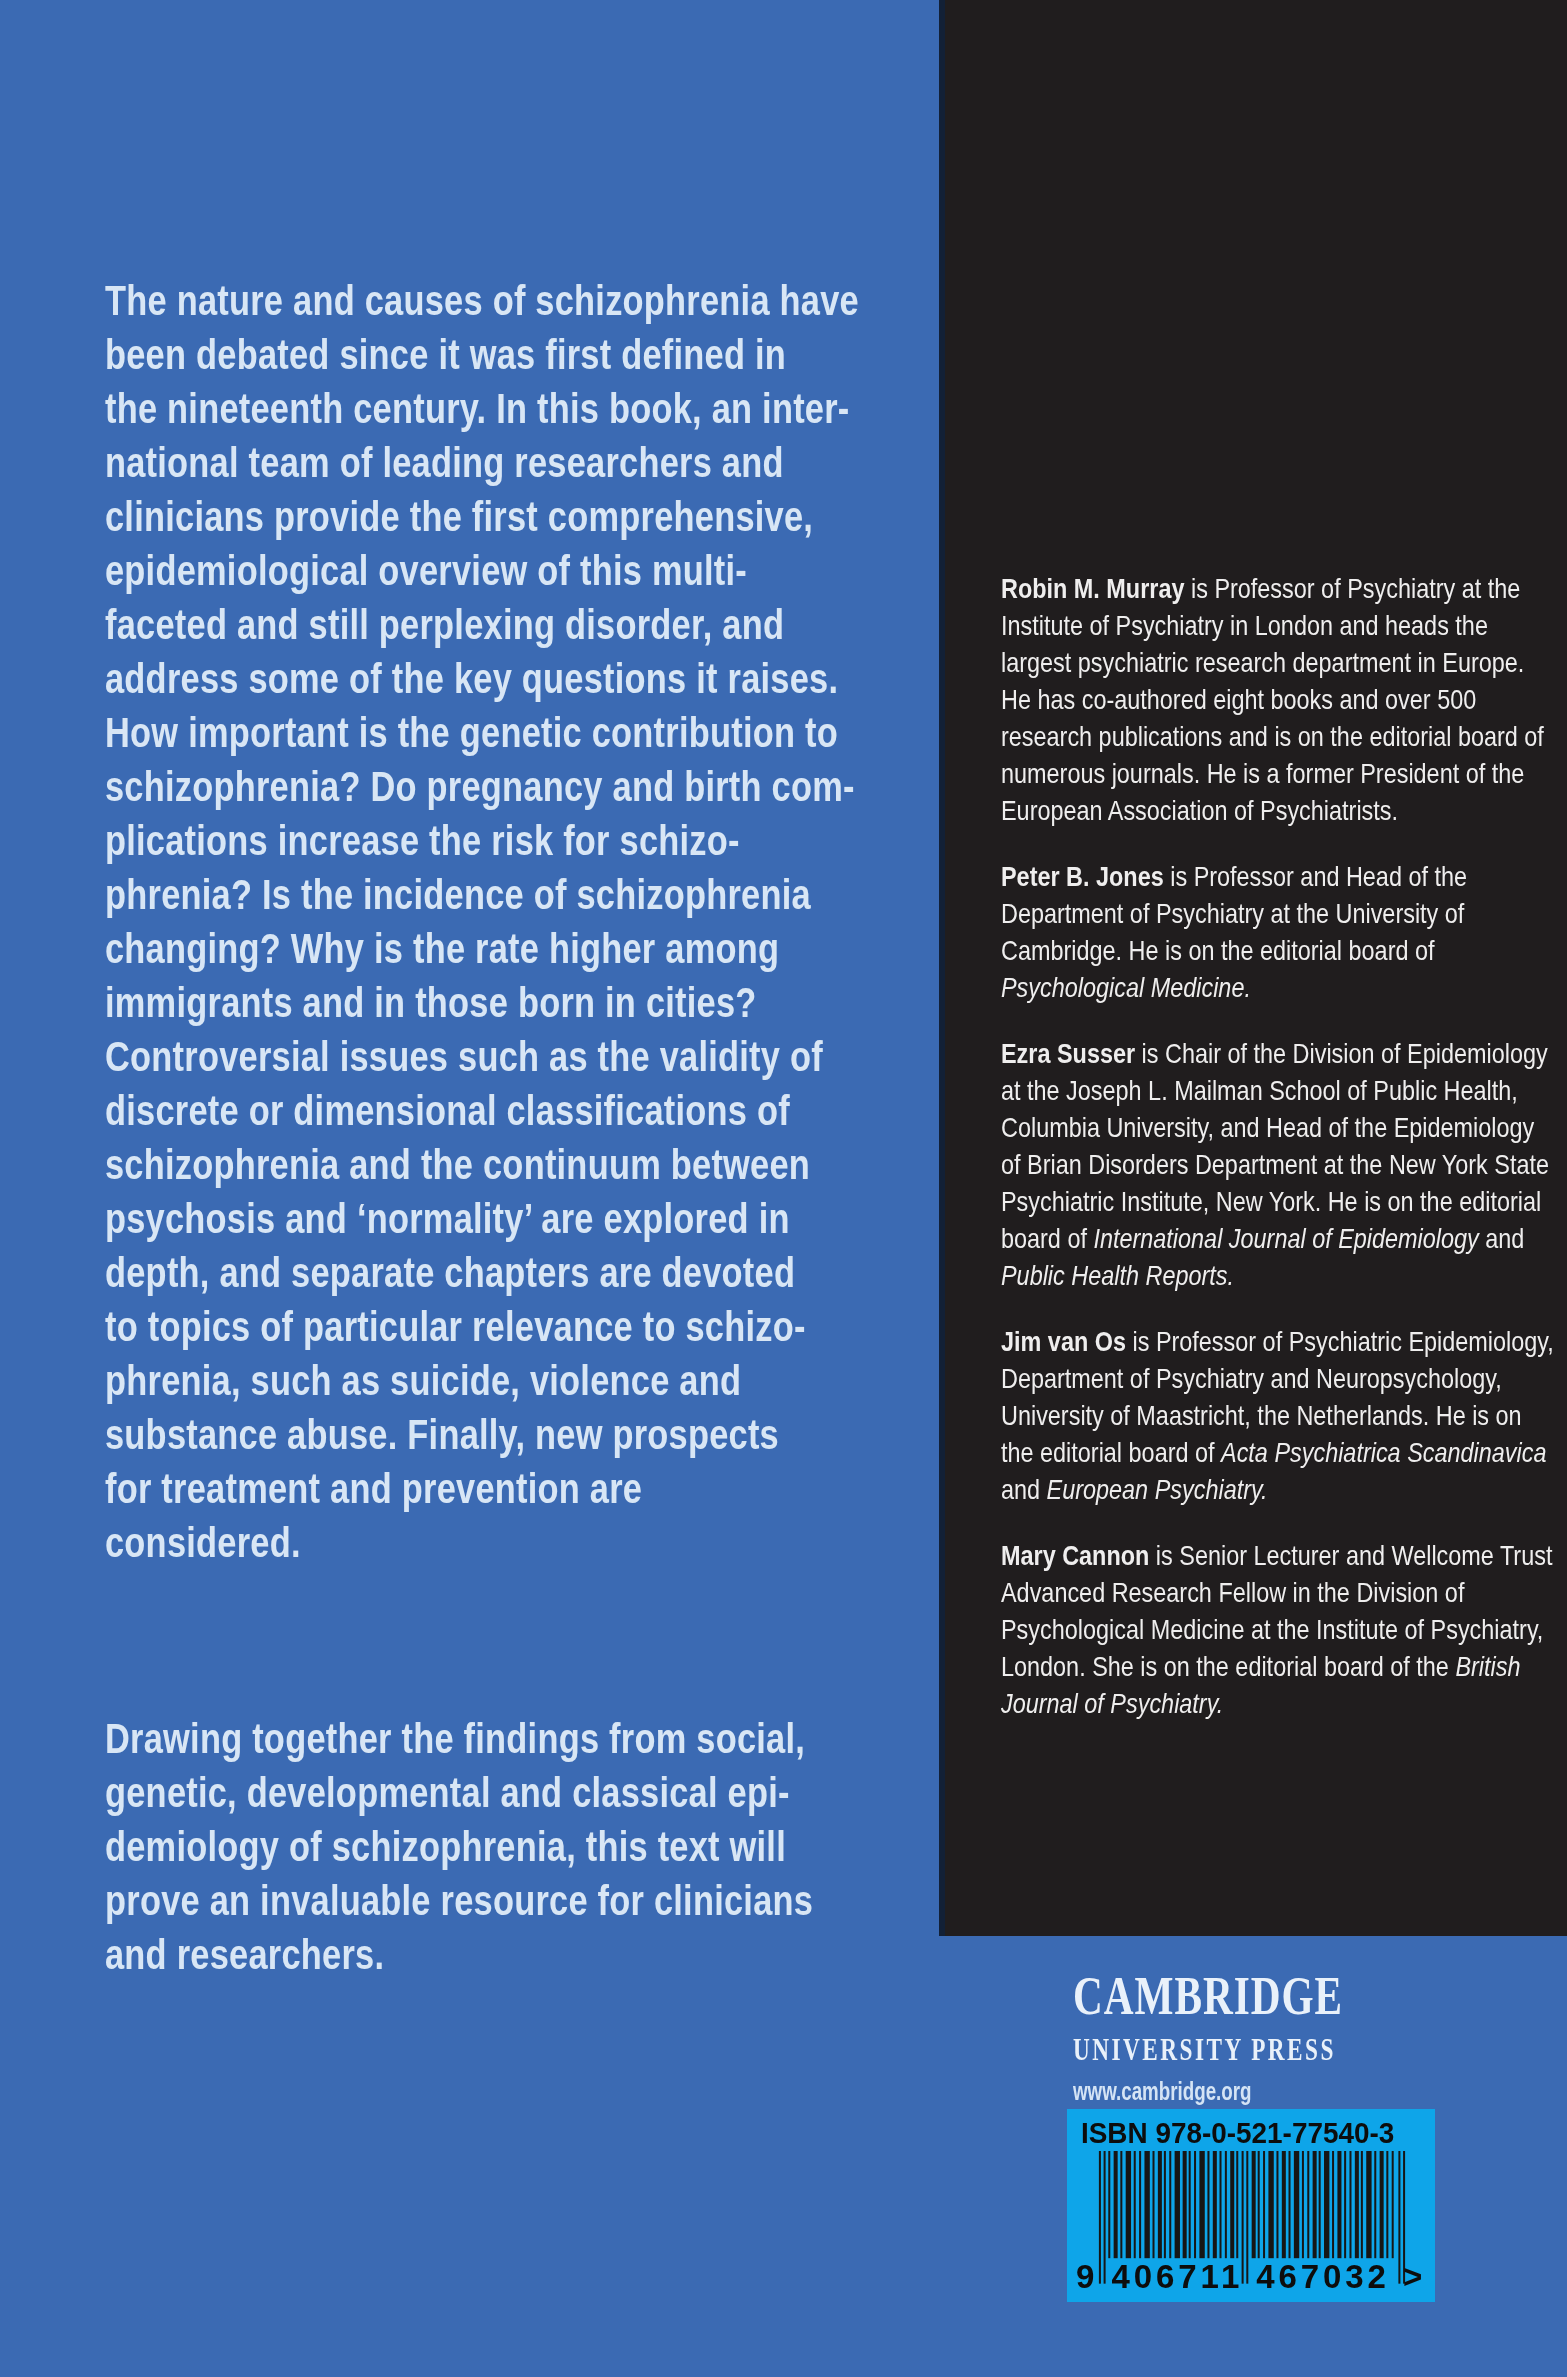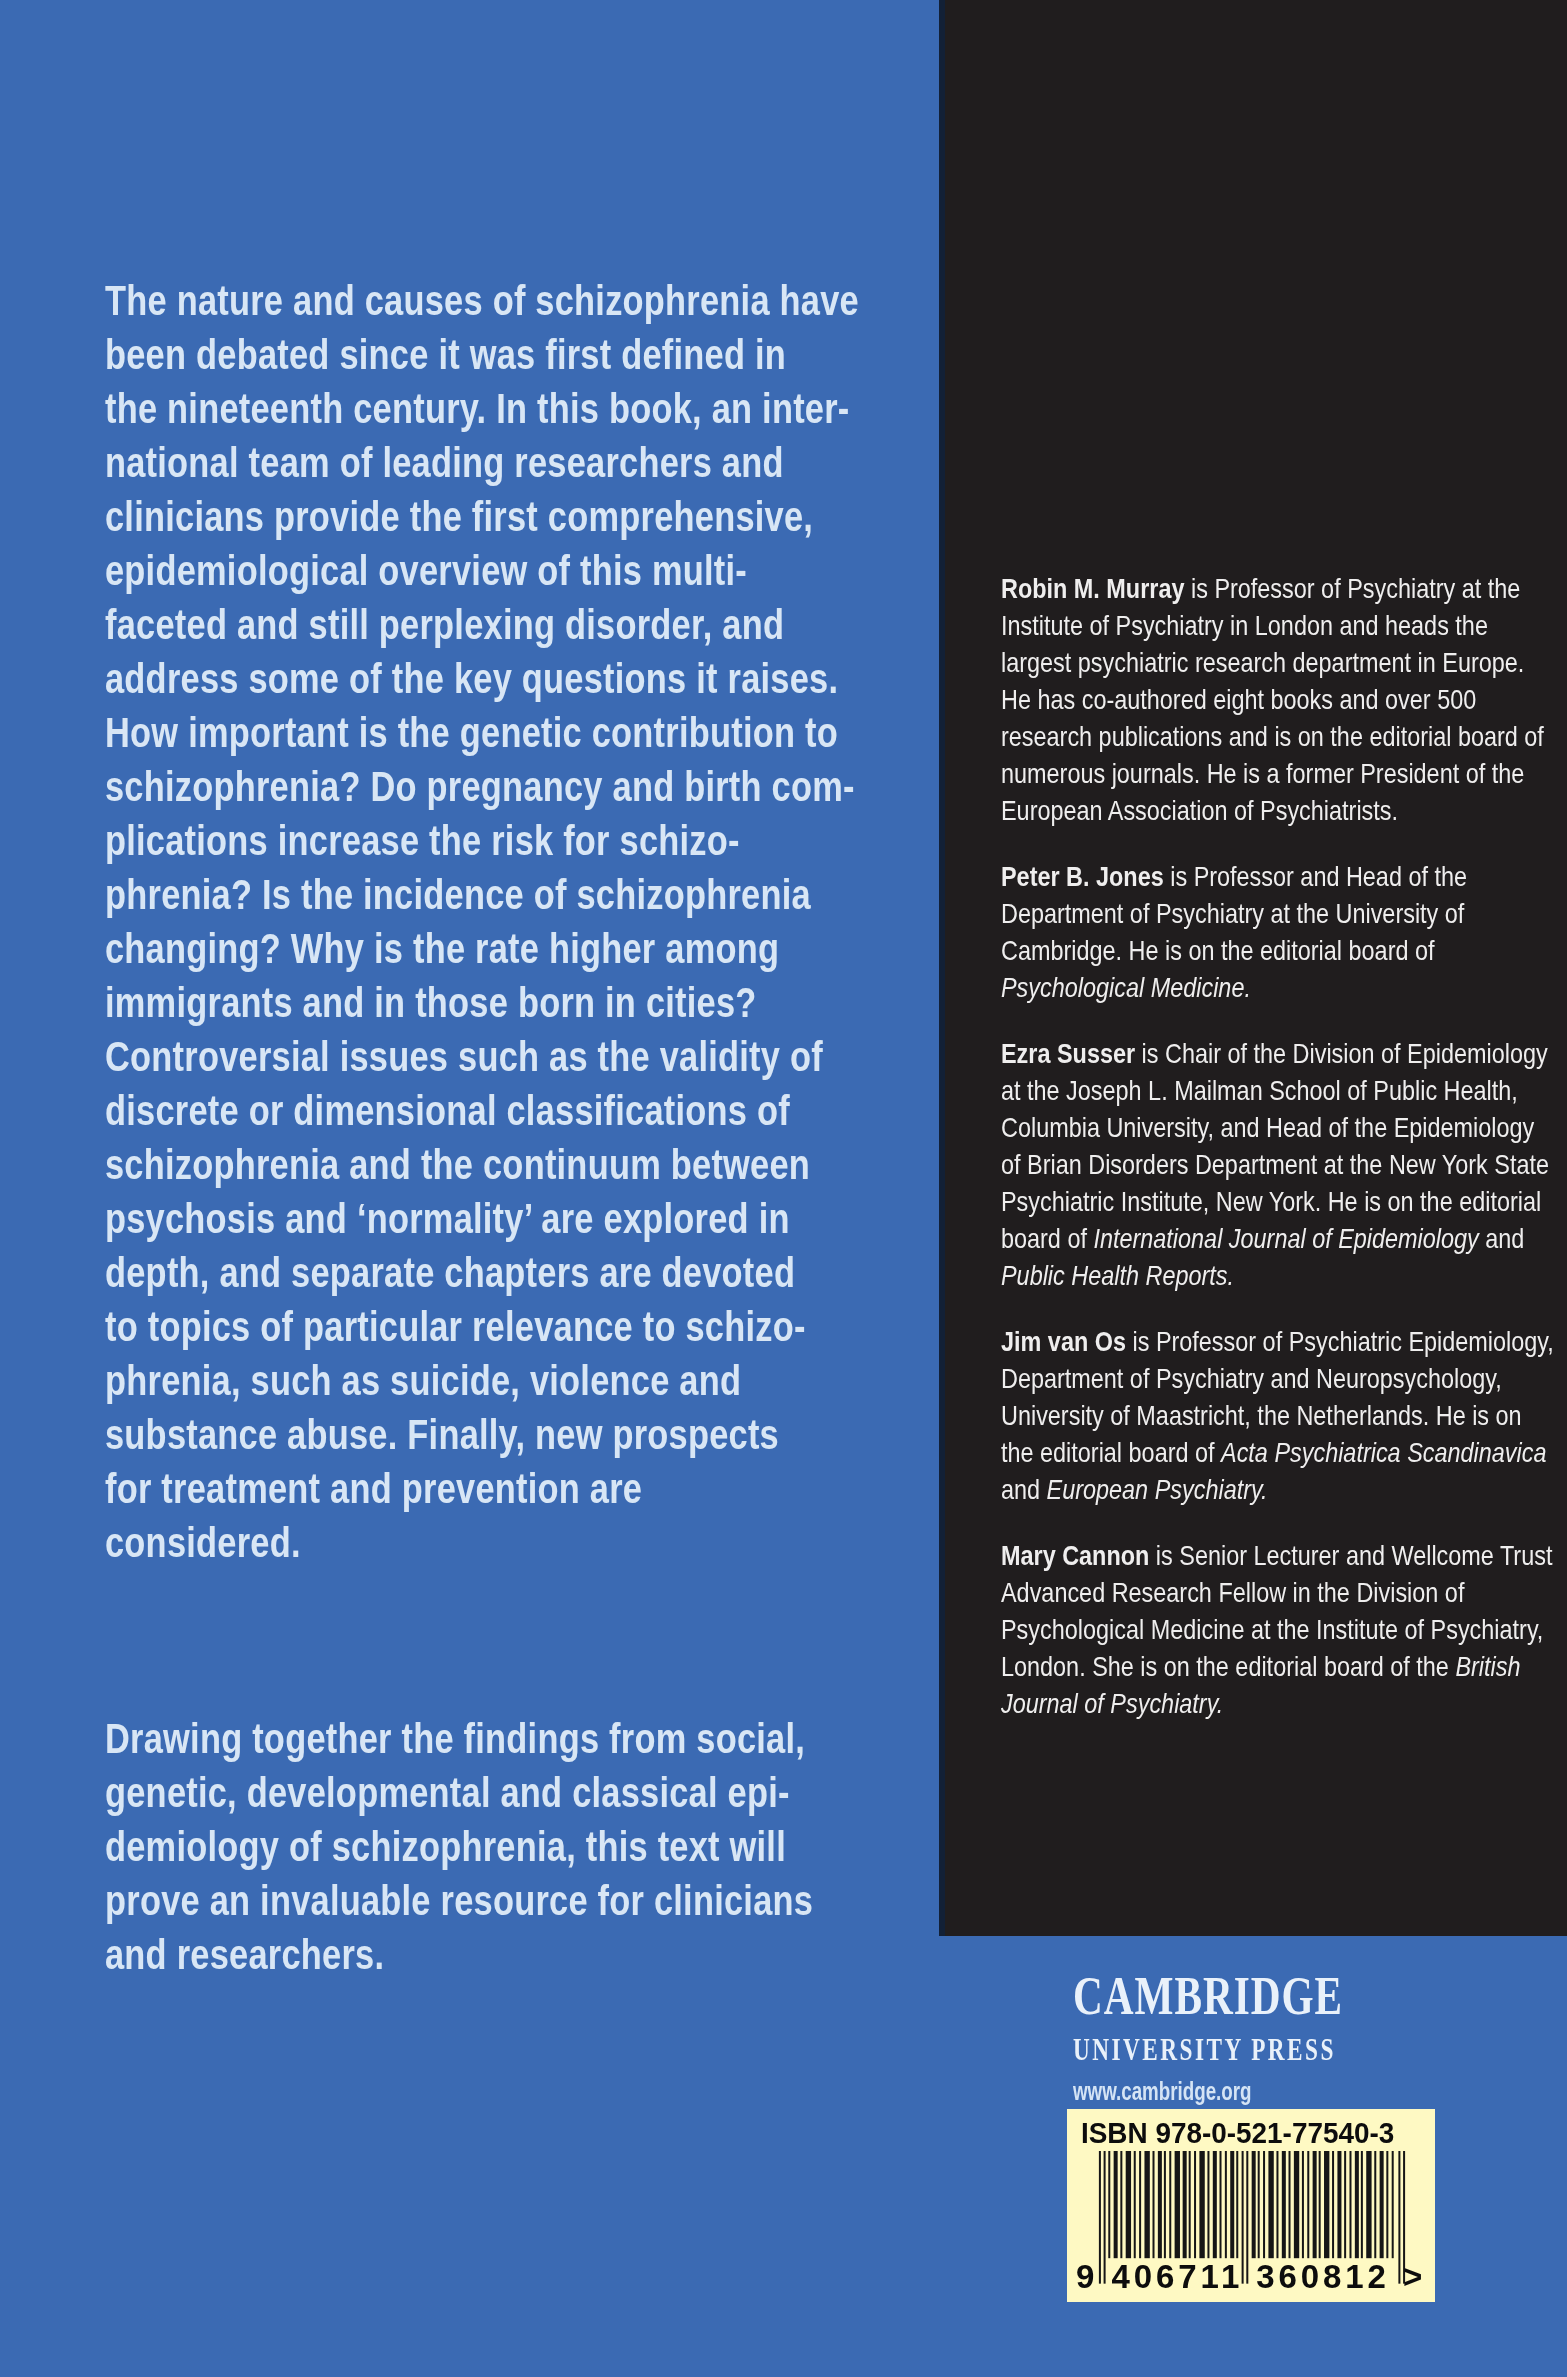--- a/index.html
+++ b/index.html
@@ -79,21 +79,21 @@
     font-size:25px;
     line-height:25px;
     margin-top:14.4px;
     color:#d5e4f5;
   }
   
   .barcode-box{
     position:absolute;
     left:1067px;top:2109px;
     width:368px;height:193px;
-    background:#fef9c3;
+    background:#0ea5e9;
   }
   .isbn-label{
     position:absolute;
     left:14.4px;top:6.5px;
     width:366px;
     transform:scaleX(0.93);
     transform-origin:0 0;
     font-weight:700;
     font-size:30px;
     color:#0d0d0d;
@@ -219,17 +219,17 @@
       <rect x="411" y="0" width="3" height="160" fill="#161616"></rect>
       <rect x="419" y="0" width="6" height="160" fill="#161616"></rect>
       <rect x="429" y="0" width="3" height="160" fill="#161616"></rect>
       <rect x="437" y="0" width="3" height="160" fill="#161616"></rect>
       <rect x="447" y="0" width="3" height="198" fill="#161616"></rect>
       <rect x="454" y="0" width="3" height="198" fill="#161616"></rect>
     </svg>
   <div class="digits-row">
     <span>9</span>
     <span>406711</span>
-    <span>360812</span>
+    <span>467032</span>
     <span>&gt;</span>
   </div>
 </div>
 
 
 </body></html>

